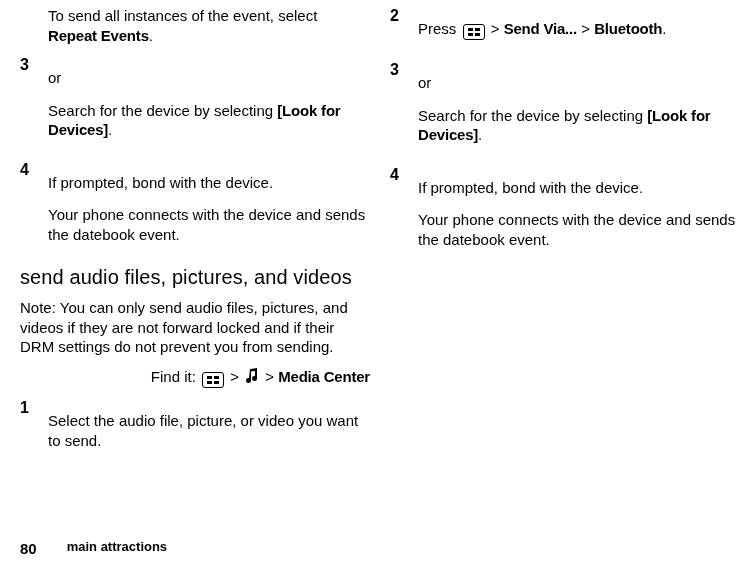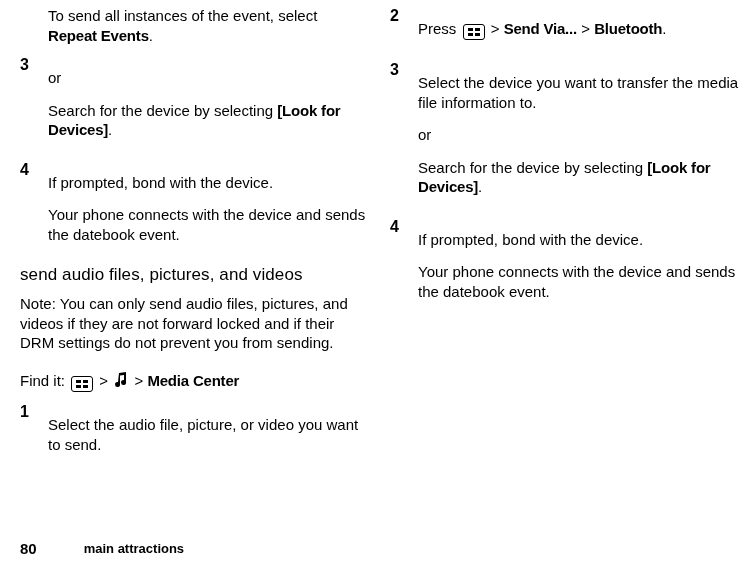--- a/index.html
+++ b/index.html
@@ -48,45 +48,46 @@
     margin: 13px 0 10px 0;
   }
   .cont {
     margin-left: 28px;
     margin-bottom: 10px;
   }
   .cont p {
     margin: 0 0 10px 0;
   }
   .h2 {
-    font-size: 17px;
+    font-size: 20px;
     font-weight: 500;
     letter-spacing: 0.1px;
     margin: 8px 0 8px 0;
   }
   .findit {
-    margin: 18px 0 10px 0;
+    margin: 10px 0 10px 0;
+    text-align: right;
   }
   .note {
     margin: 0 0 10px 0;
   }
   .cond-bold {
     font-family: "Arial Narrow", Arial, sans-serif;
     font-weight: bold;
     font-stretch: condensed;
     letter-spacing: -0.2px;
   }
   .reg-bold {
     font-weight: normal;
   }
   .footer {
     margin-top: auto;
     display: flex;
-    align-items: flex-end;
-    gap: 47px;
+    align-items: flex-start;
+    gap: 30px;
     padding-top: 4px;
   }
   .page-num {
     font-size: 15px;
     font-weight: bold;
   }
   .section-name {
     font-size: 13px;
     font-weight: bold;
   }
@@ -183,21 +184,20 @@
                   <rect x="7" y="5" width="5" height="3" fill="#000"></rect>
                 </svg>
             </span><span> &gt; </span><span class="cond-bold">Send Via...</span><span> &gt; </span><span class="cond-bold">Bluetooth</span><span>.</span>
           </p>
         </div>
       </div>
 
       <div class="step">
         <div class="num">3</div>
         <div class="body">
-          <p>Select the device you want to transfer the media file information to.</p>
           <p>or</p>
           <p>
             <span>Search for the device by selecting </span><span class="cond-bold">[Look for Devices]</span><span>.</span>
           </p>
         </div>
       </div>
 
       <div class="step">
         <div class="num">4</div>
         <div class="body">

